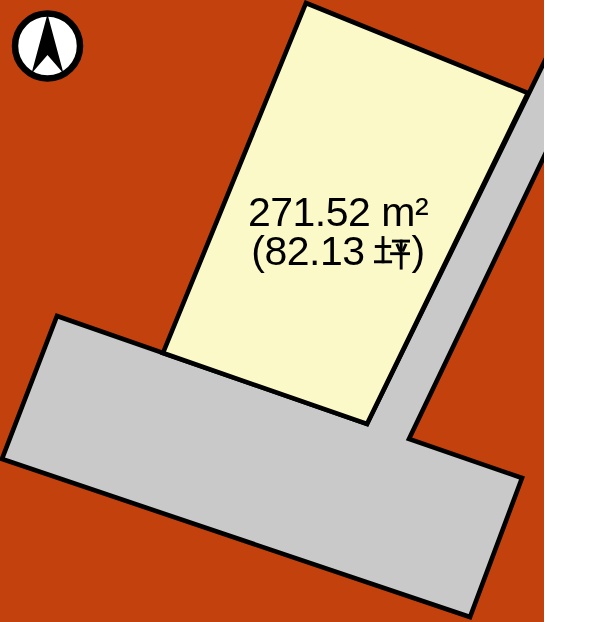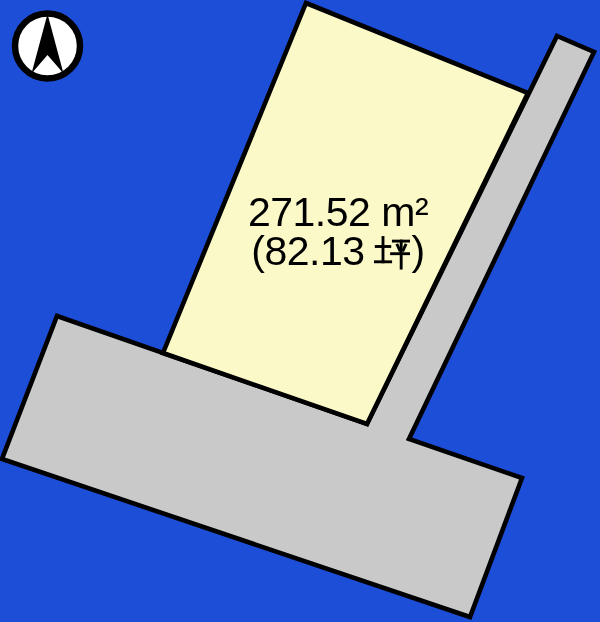--- a/index.html
+++ b/index.html
@@ -3,23 +3,23 @@
 <meta charset="utf-8">
 <style>
   html, body {
     margin: 0;
     padding: 0;
     background: #ffffff;
     font-family: "Liberation Sans", "DejaVu Sans", sans-serif;
   }
   .stage {
     position: relative;
-    width: 600px;
+    width: 544px;
     height: 622px;
-    background: #1d4ed8;
+    background: #c2410c;
     overflow: hidden;
   }
   .map-svg {
     position: absolute;
     left: 0;
     top: 0;
   }
   .area-label {
     position: absolute;
     left: 38px;

